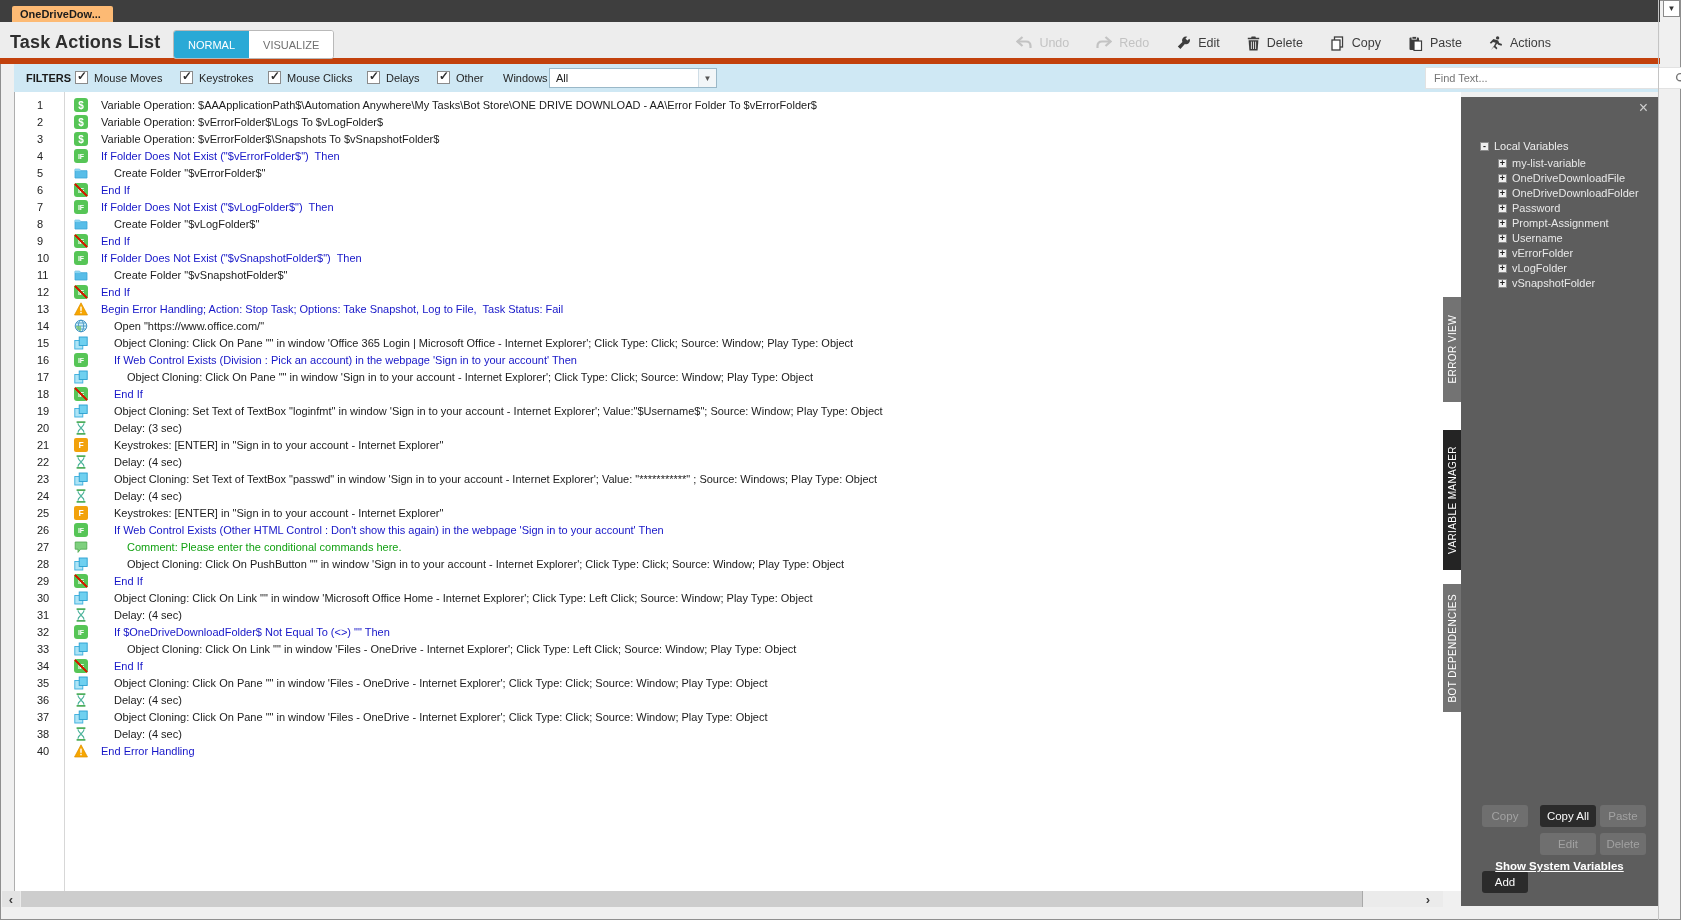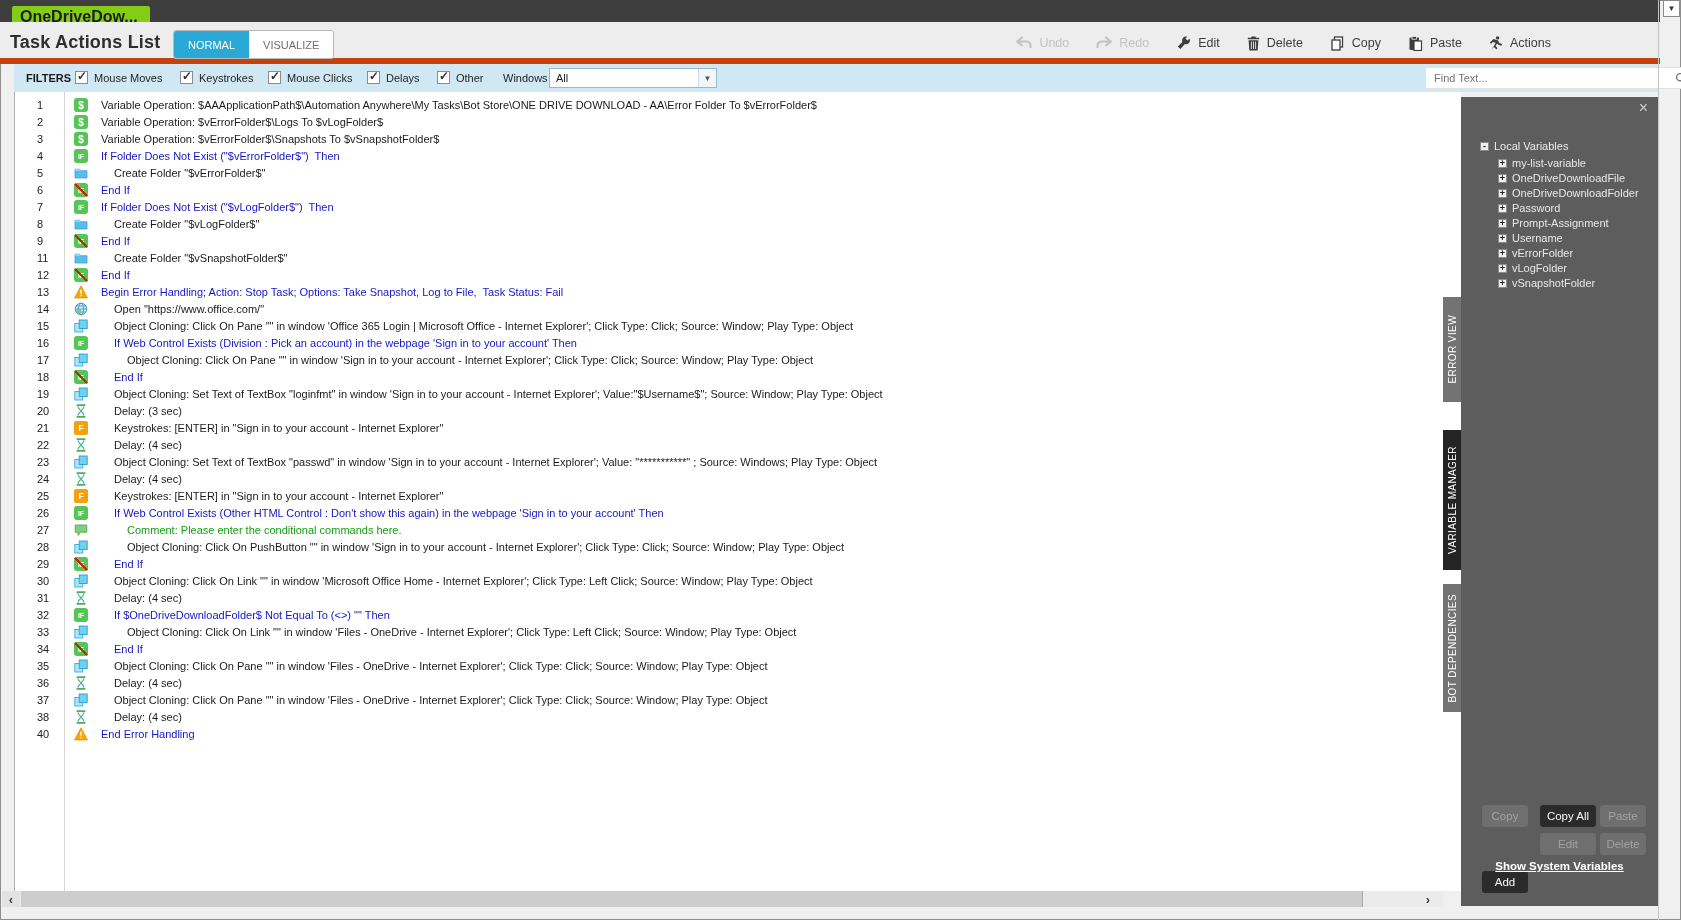--- a/index.html
+++ b/index.html
@@ -2,22 +2,22 @@
 <html><head>
 <meta charset="utf-8">
 <style>
   html,body{margin:0;padding:0}
   body{width:1681px;height:920px;position:relative;overflow:hidden;
        font-family:"Liberation Sans",sans-serif;background:#f0f0f0}
   #app{position:absolute;inset:0;outline:1px solid #8f8f8f;outline-offset:-1px}
 
   
   .tabbar{position:absolute;left:0;top:0;width:1660px;height:22px;background:#3e3e3e}
-  .doc-tab{position:absolute;left:12px;top:6px;height:16px;background:#84cc16;color:#1c1c1c;
-           font-size:16px;font-weight:bold;padding:2px 12px 0 8px;border-radius:2px 2px 0 0;cursor:pointer}
+  .doc-tab{position:absolute;left:12px;top:6px;height:16px;background:#fdba74;color:#1c1c1c;
+           font-size:11px;font-weight:bold;padding:2px 12px 0 8px;border-radius:2px 2px 0 0;cursor:pointer}
   .corner-dd{position:absolute;left:1663px;top:0;width:17px;height:17px;background:#fff;border:1px solid #8a8a8a;
              font-size:8px;color:#333;display:flex;align-items:center;justify-content:center;box-sizing:border-box;cursor:pointer}
 
   
   .toolbar{position:absolute;left:0;top:22px;width:1660px;height:42px;background:#ededed;border-bottom:6px solid #c2410c;box-sizing:border-box}
   .page-title{position:absolute;left:10px;top:10px;font-size:18px;font-weight:bold;color:#2e2e2e;letter-spacing:.2px}
   .viewgroup{position:absolute;left:173px;top:8px;height:27px;border:1px solid #b9b9b9;border-radius:3px;background:#fff;display:flex;overflow:hidden}
   .viewbtn{font-size:11px;padding:0 14px;display:flex;align-items:center;color:#6f6f6f;background:#fff;cursor:pointer}
   .viewbtn.active{background:#2aa9d6;color:#fff}
   .tb-actions{position:absolute;right:109px;top:0;height:42px;display:flex;align-items:center;gap:27px}
@@ -294,20 +294,27 @@
   </div>
 
   <div class="row">
     <span class="num">9</span>
     <span class="ric">
           <span class="badge i-endif">IF</span>
         </span>
     <span class="txt c-blue" style="left: 86px;">End If</span>
   </div>
 
+  <div class="row">
+    <span class="num">10</span>
+    <span class="ric">
+          <span class="badge i-if">IF</span>
+        </span>
+    <span class="txt c-blue" style="left: 86px;">If Folder Does Not Exist ("$vSnapshotFolder$")  Then</span>
+  </div>
 
   <div class="row">
     <span class="num">11</span>
     <span class="ric"><span class="ric-svg"><svg width="14" height="14" viewBox="0 0 14 14">
               <path d="M1 3.2h4.6l1.2 1.5H13V12H1z" fill="#58bde8" stroke="#3aa5d5" stroke-width="0.8"></path>
               <path d="M1 3.2h4.6l1.2 1.5H1z" fill="#9adcf4"></path>
             </svg></span></span>
     <span class="txt c-black" style="left: 99px;">Create Folder "$vSnapshotFolder$"</span>
   </div>
 

